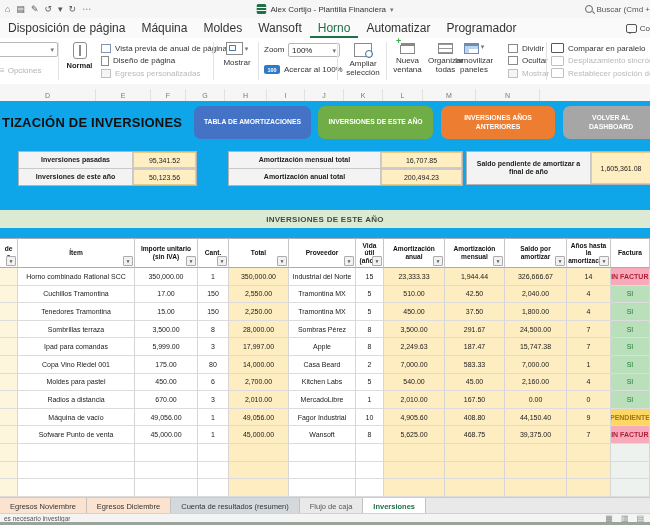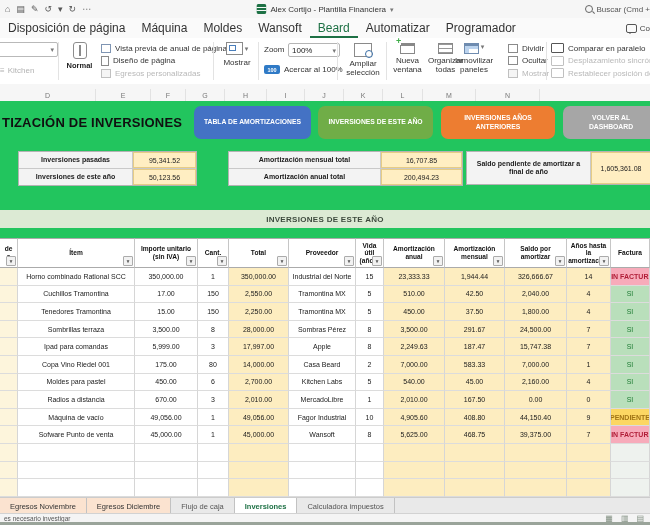--- a/index.html
+++ b/index.html
@@ -82,21 +82,21 @@
   .rightstack{position:absolute;left:551px;top:5px;display:flex;flex-direction:column;gap:2.5px}
   .bk{width:11px;height:8px;border:1px solid #555;border-radius:1px;flex:0 0 auto}
   .bk.gray{border-color:#c0c0c0}
   .chev{color:#777;font-size:7px;line-height:1}
   
   .colheads{position:absolute;top:84px;left:0;right:0;height:17px;background:#f6f6f6;
             border-bottom:1px solid #c9c9c9;display:flex;align-items:flex-end}
   .colh{height:12px;border-right:1px solid #e2e2e2;font-size:7px;color:#777;display:flex;
         align-items:center;justify-content:center;box-sizing:border-box}
   
-  .sheet{position:absolute;top:101px;left:0;right:0;height:396px;background:#22c55e}
+  .sheet{position:absolute;top:101px;left:0;right:0;height:396px;background:#0ea5e9}
   .sheet-title{position:absolute;top:14px;left:2px;font-size:13px;font-weight:bold;color:#101010;
                letter-spacing:.2px;white-space:nowrap}
   .abtn{position:absolute;top:5px;height:33px;border-radius:7px;color:#fff;font-weight:bold;
         font-size:6.8px;display:flex;align-items:center;justify-content:center;text-align:center;
         padding:0 6px;box-sizing:border-box;line-height:1.3}
   .sumbox{position:absolute;border:1px solid #b3b3b3;font-size:7px;background:#fff}
   .srow{display:flex;height:16px}
   .srow + .srow{border-top:1px solid #c9c9c9}
   .slab{background:#f3f3f3;border-right:1px solid #c9c9c9;display:flex;align-items:center;
         justify-content:center;font-weight:bold;color:#222;text-align:center;line-height:1.15;padding:0 2px;box-sizing:border-box}
@@ -164,37 +164,37 @@
       <span>Buscar (Cmd +</span>
     </div>
   </div>
 
   <div class="tabsrow">
     <div style="display:flex;align-items:stretch">
         <span class="rtab">Disposición de página</span>
         <span class="rtab">Máquina</span>
         <span class="rtab">Moldes</span>
         <span class="rtab">Wansoft</span>
-        <span class="rtab active">Beard</span>
+        <span class="rtab active">Horno</span>
         <span class="rtab">Automatizar</span>
         <span class="rtab">Programador</span>
       </div>
     <div class="tab-comments">
       <span class="bubble"></span>
       <span>Co</span>
     </div>
   </div>
 
   <div class="ribbon">
     <div class="rib-combo">
       <span class="chev">▾</span>
     </div>
     <div class="rib-opciones">
       <span>≡</span>
-      <span>Kitchen</span>
+      <span>Opciones</span>
     </div>
     <div class="vdiv" style="left:58px"></div>
 
     <div class="normalbtn">
       <span class="normalbox"><span class="g-icon"></span></span>
       <span class="nlabel">Normal</span>
     </div>
 
     <div class="rstack">
       <div class="rrow">
@@ -568,23 +568,23 @@
           <div class="cell c-yellow" style="flex: 0 0 62px;"></div>
           <div class="cell c-yellow" style="flex: 0 0 44px;"></div>
           <div class="cell f-empty" style="flex: 0 0 39px;"></div>
         </div>
       </div>
   </div>
 
   <div class="stabs">
       <span class="stab st-peach">Egresos Noviembre</span>
       <span class="stab st-peach">Egresos Diciembre</span>
+      <span class="stab st-slate">Cuenta de resultados (resumen)</span>
       <span class="stab st-plain">Flujo de caja</span>
       <span class="stab st-active">Inversiones</span>
-      <span class="stab st-plain">Calculadora impuestos</span>
     </div>
 
   <div class="status">
     <span>es necesario investigar</span>
     <div class="viewicons">
       <span>▦</span>
       <span>▥</span>
       <span>▤</span>
     </div>
   </div>

